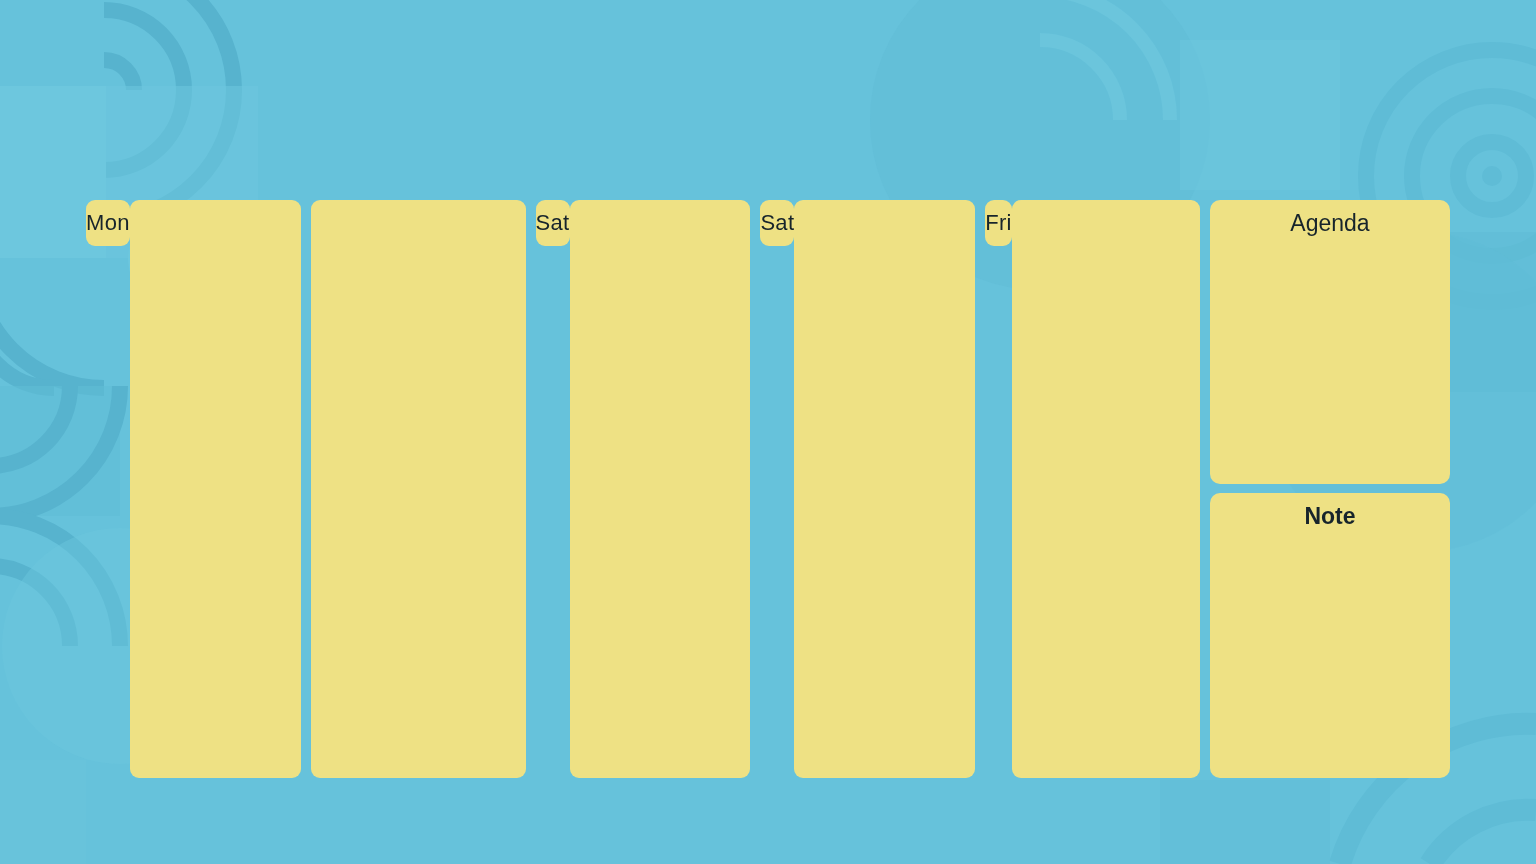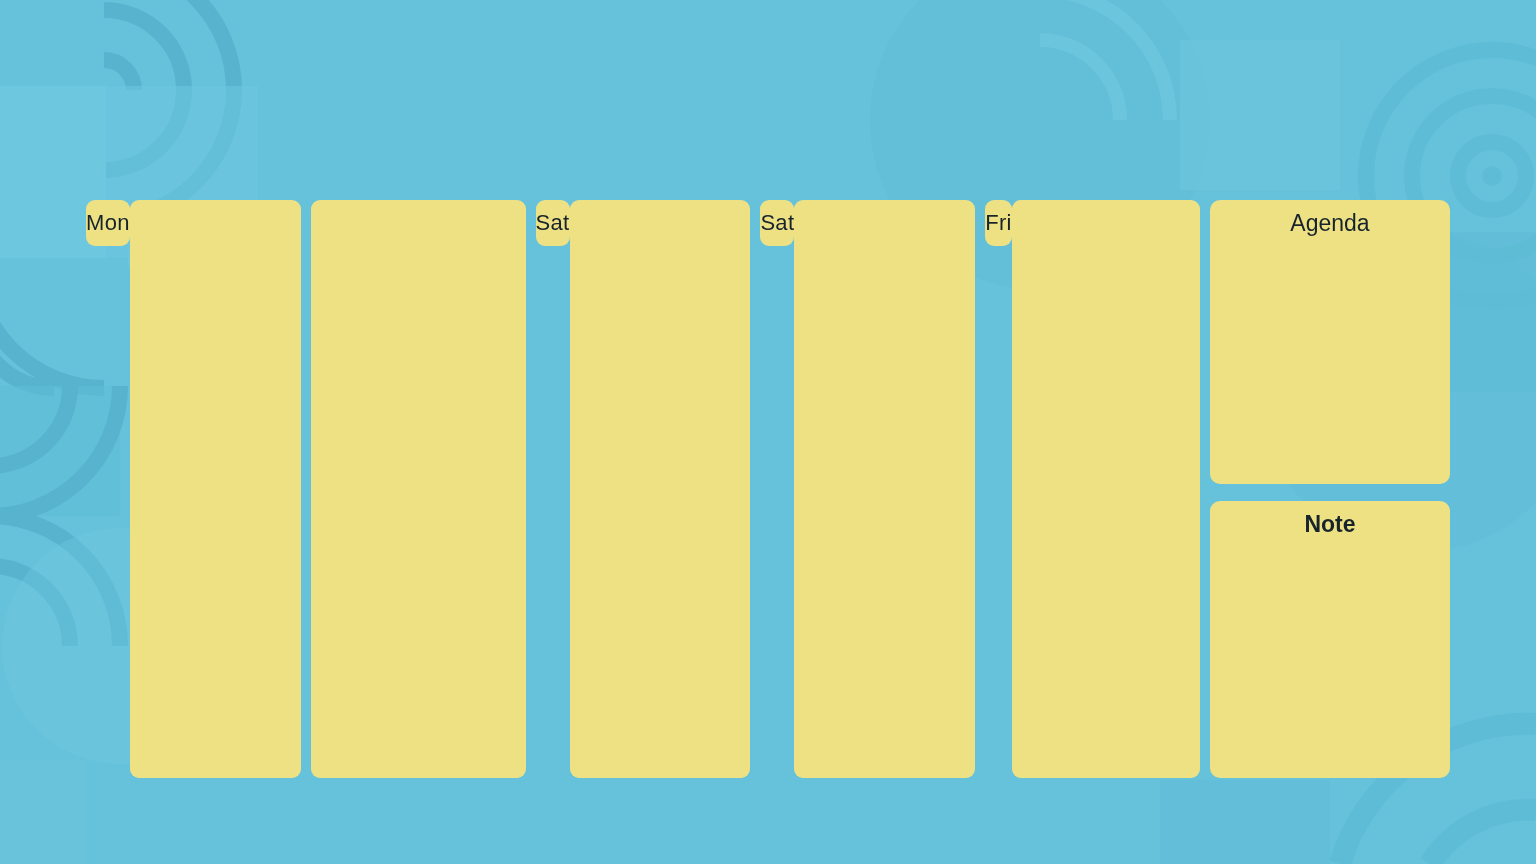--- a/index.html
+++ b/index.html
@@ -100,21 +100,21 @@
   .day-body {
     flex:1 1 auto;
     background:#eee184;
     border-radius:9px;
   }
 
   .side {
     flex:0 0 240px;
     display:flex;
     flex-direction:column;
-    gap:17px;
+    gap:9px;
   }
   .side-panel {
     background:#eee184;
     border-radius:10px;
     padding-top:10px;
     text-align:center;
     color:#17242b;
     font-size:23px;
     font-weight:400;
   }

